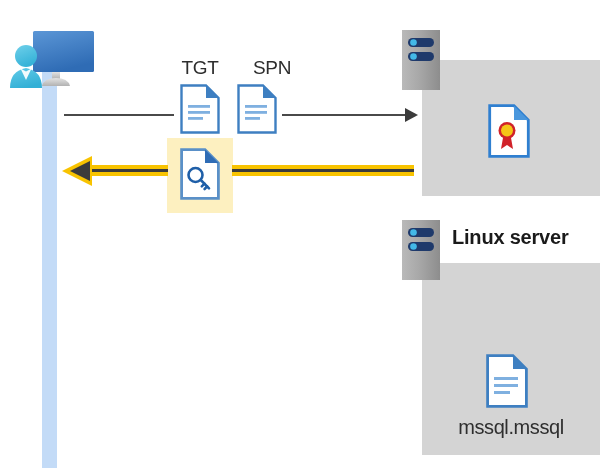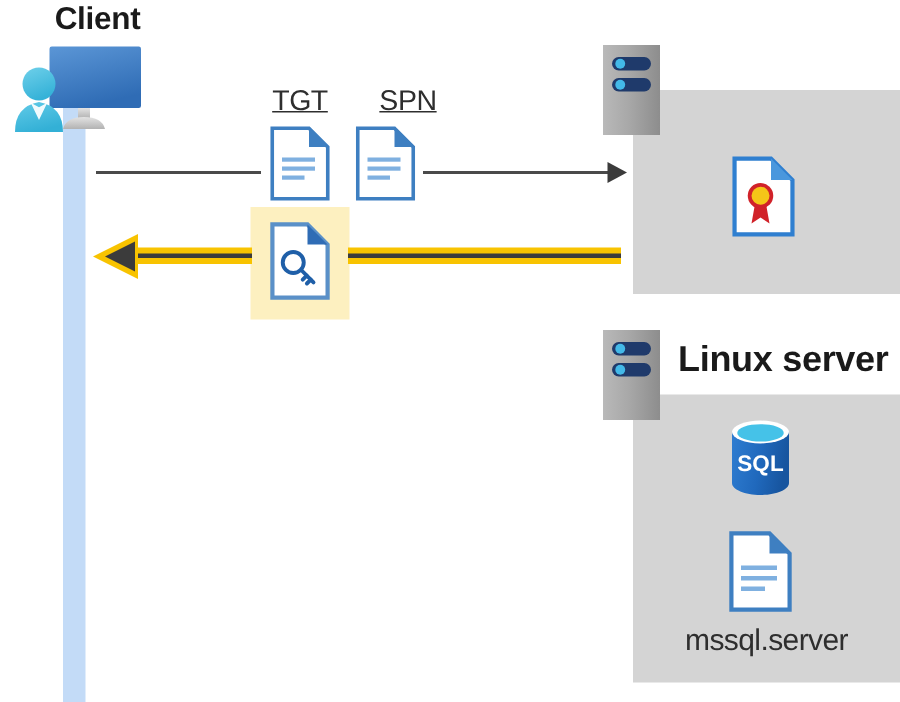--- a/index.html
+++ b/index.html
@@ -55,21 +55,21 @@
     left: 440px; top: 3px;
     width: 160px;
     font-size: 19px;
     font-weight: bold;
     color: #1a1a1a;
     line-height: 24px;
     letter-spacing: -0.2px;
   }
   #linux-title {
     left: 452px; top: 226px;
-    font-size: 24px;
+    font-size: 20px;
     font-weight: bold;
     color: #1a1a1a;
     letter-spacing: -0.2px;
   }
 
   
   #req-line-left {
     left: 64px; top: 114px;
     width: 110px; height: 2px;
     background: #4a4a4a;
@@ -126,21 +126,20 @@
     left: 167px; top: 138px;
     width: 66px; height: 75px;
     background: #fdf0c0;
   }
 
   
   .doc-caption {
     font-size: 19px;
     color: #2e2e2e;
     letter-spacing: -0.3px;
-    text-decoration: underline;
   }
   #tgt-caption { left: 177px; top: 57px; width: 46px; text-align: center; }
   #spn-caption { left: 247px; top: 57px; width: 50px; text-align: center; }
 
   #keytab-caption {
     left: 422px; top: 416px;
     width: 178px;
     text-align: center;
     font-size: 20px;
     color: #2e2e2e;
@@ -158,21 +157,20 @@
 </head>
 <body>
 
 <div id="canvas">
 
   <div class="abs" id="client-lifeline"></div>
 
   <div class="abs gray-box" id="dc-box"></div>
   <div class="abs gray-box" id="linux-box"></div>
 
-  <div class="abs" id="client-label">Client</div>
 
   <div class="abs" id="client-icon">
     <svg width="92" height="62" viewBox="0 0 92 62" xmlns="http://www.w3.org/2000/svg">
       <defs>
         <linearGradient id="monGrad" x1="0" y1="0" x2="0.35" y2="1">
           <stop offset="0%" stop-color="#5b96d6"></stop>
           <stop offset="100%" stop-color="#2f6cb5"></stop>
         </linearGradient>
         <linearGradient id="standGrad" x1="0" y1="0" x2="0" y2="1">
           <stop offset="0%" stop-color="#e3e3e3"></stop>
@@ -288,41 +286,26 @@
       <rect x="0" y="0" width="38" height="60" fill="url(#rackGradB)"></rect>
       <rect x="6" y="8" width="26" height="9" rx="4.5" fill="#1f3a6b"></rect>
       <circle cx="11.5" cy="12.5" r="3.3" fill="#43b9e8"></circle>
       <rect x="6" y="22" width="26" height="9" rx="4.5" fill="#1f3a6b"></rect>
       <circle cx="11.5" cy="26.5" r="3.3" fill="#43b9e8"></circle>
     </svg>
   </div>
 
   <div class="abs" id="linux-title">Linux server</div>
 
-  <div class="abs" id="sql-icon">
-    <svg width="46" height="52" viewBox="0 0 46 52" xmlns="http://www.w3.org/2000/svg">
-      <defs>
-        <linearGradient id="sqlBody" x1="0" y1="0" x2="1" y2="0.2">
-          <stop offset="0%" stop-color="#2f7dd1"></stop>
-          <stop offset="55%" stop-color="#2069bd"></stop>
-          <stop offset="100%" stop-color="#17559f"></stop>
-        </linearGradient>
-      </defs>
-      <path d="M4 9 v34 c0 4.4 8.5 8 19 8 s19 -3.6 19 -8 V9 Z" fill="url(#sqlBody)"></path>
-      <ellipse cx="23" cy="9" rx="19" ry="7.6" fill="#ffffff"></ellipse>
-      <ellipse cx="23" cy="9.6" rx="15.5" ry="5.8" fill="#45c2e8"></ellipse>
-      <text x="23" y="35" font-family="'Liberation Sans',sans-serif" font-size="15" font-weight="bold" fill="#ffffff" text-anchor="middle">SQL</text>
-    </svg>
-  </div>
 
   <div class="abs" id="keytab-doc">
     <svg width="42" height="54" viewBox="0 0 42 54" xmlns="http://www.w3.org/2000/svg">
       <path d="M1.6 1.6 H27 L40.4 15 V52.4 H1.6 Z" fill="#ffffff" stroke="#3e7fc1" stroke-width="2.8"></path>
       <path d="M27 1.6 L40.4 15 H27 Z" fill="#3e7fc1"></path>
       <rect x="8" y="23" width="24" height="3" fill="#7fb0e0"></rect>
       <rect x="8" y="30" width="24" height="3" fill="#7fb0e0"></rect>
       <rect x="8" y="37" width="16" height="3" fill="#7fb0e0"></rect>
     </svg>
   </div>
 
-  <div class="abs" id="keytab-caption">mssql.server</div>
+  <div class="abs" id="keytab-caption">mssql.mssql</div>
 
 </div>
 
 </body></html>

